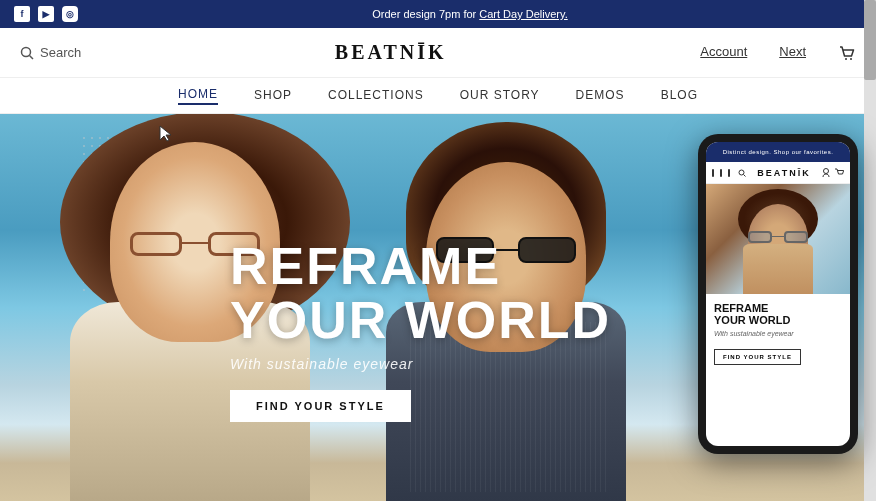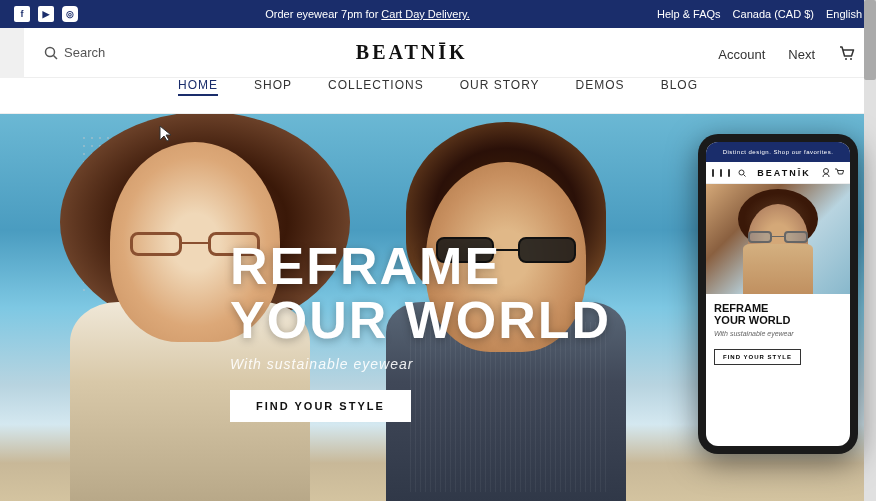--- a/index.html
+++ b/index.html
@@ -34,32 +34,31 @@
 
     
     .header {
       background: white;
       height: 50px;
       display: flex;
       align-items: center;
       justify-content: space-between;
       padding: 0 20px;
       border-bottom: 1px solid #eee;
-      margin-left: 24px;
     }
     .header-left { display: flex; align-items: center; gap: 6px; font-size: 13px; color: #555; }
     .header-center { font-size: 20px; font-weight: bold; letter-spacing: 3px; color: #111; font-family: Georgia, serif; }
-    .header-right { display: flex; align-items: flex-end; gap: 23px; font-size: 13px; color: #333; }
+    .header-right { display: flex; align-items: flex-start; gap: 32px; font-size: 13px; color: #333; text-decoration: underline; }
 
     
     .nav {
       background: white;
       height: 36px;
       display: flex;
-      align-items: flex-start;
+      align-items: center;
       justify-content: center;
       gap: 36px;
       border-bottom: 1px solid #eee;
     }
     .nav-item {
       font-size: 12px;
       color: #333;
       text-transform: uppercase;
       letter-spacing: 1px;
       cursor: pointer;
@@ -233,27 +232,22 @@
 </head>
 <body>
 
 <div class="top-bar">
   <div class="top-bar-left">
     <span class="social-icon">f</span>
     <span class="social-icon yt">▶</span>
     <span class="social-icon ig">◎</span>
   </div>
   <div class="top-bar-center">
-    <span>Order eyewear 7pm for </span>
+    <span>Order design 7pm for </span>
     <a href="#">Cart Day Delivery.</a>
-  </div>
-  <div class="top-bar-right">
-    <span>Help &amp; FAQs</span>
-    <span>Canada (CAD $)</span>
-    <span>English</span>
   </div>
 </div>
 
 <div class="header">
   <div class="header-left">
     <svg width="14" height="14" viewBox="0 0 14 14" fill="none">
       <circle cx="6" cy="6" r="4.5" stroke="#555" stroke-width="1.5"></circle>
       <line x1="9.5" y1="9.5" x2="13" y2="13" stroke="#555" stroke-width="1.5"></line>
     </svg>
     <span>Search</span>

